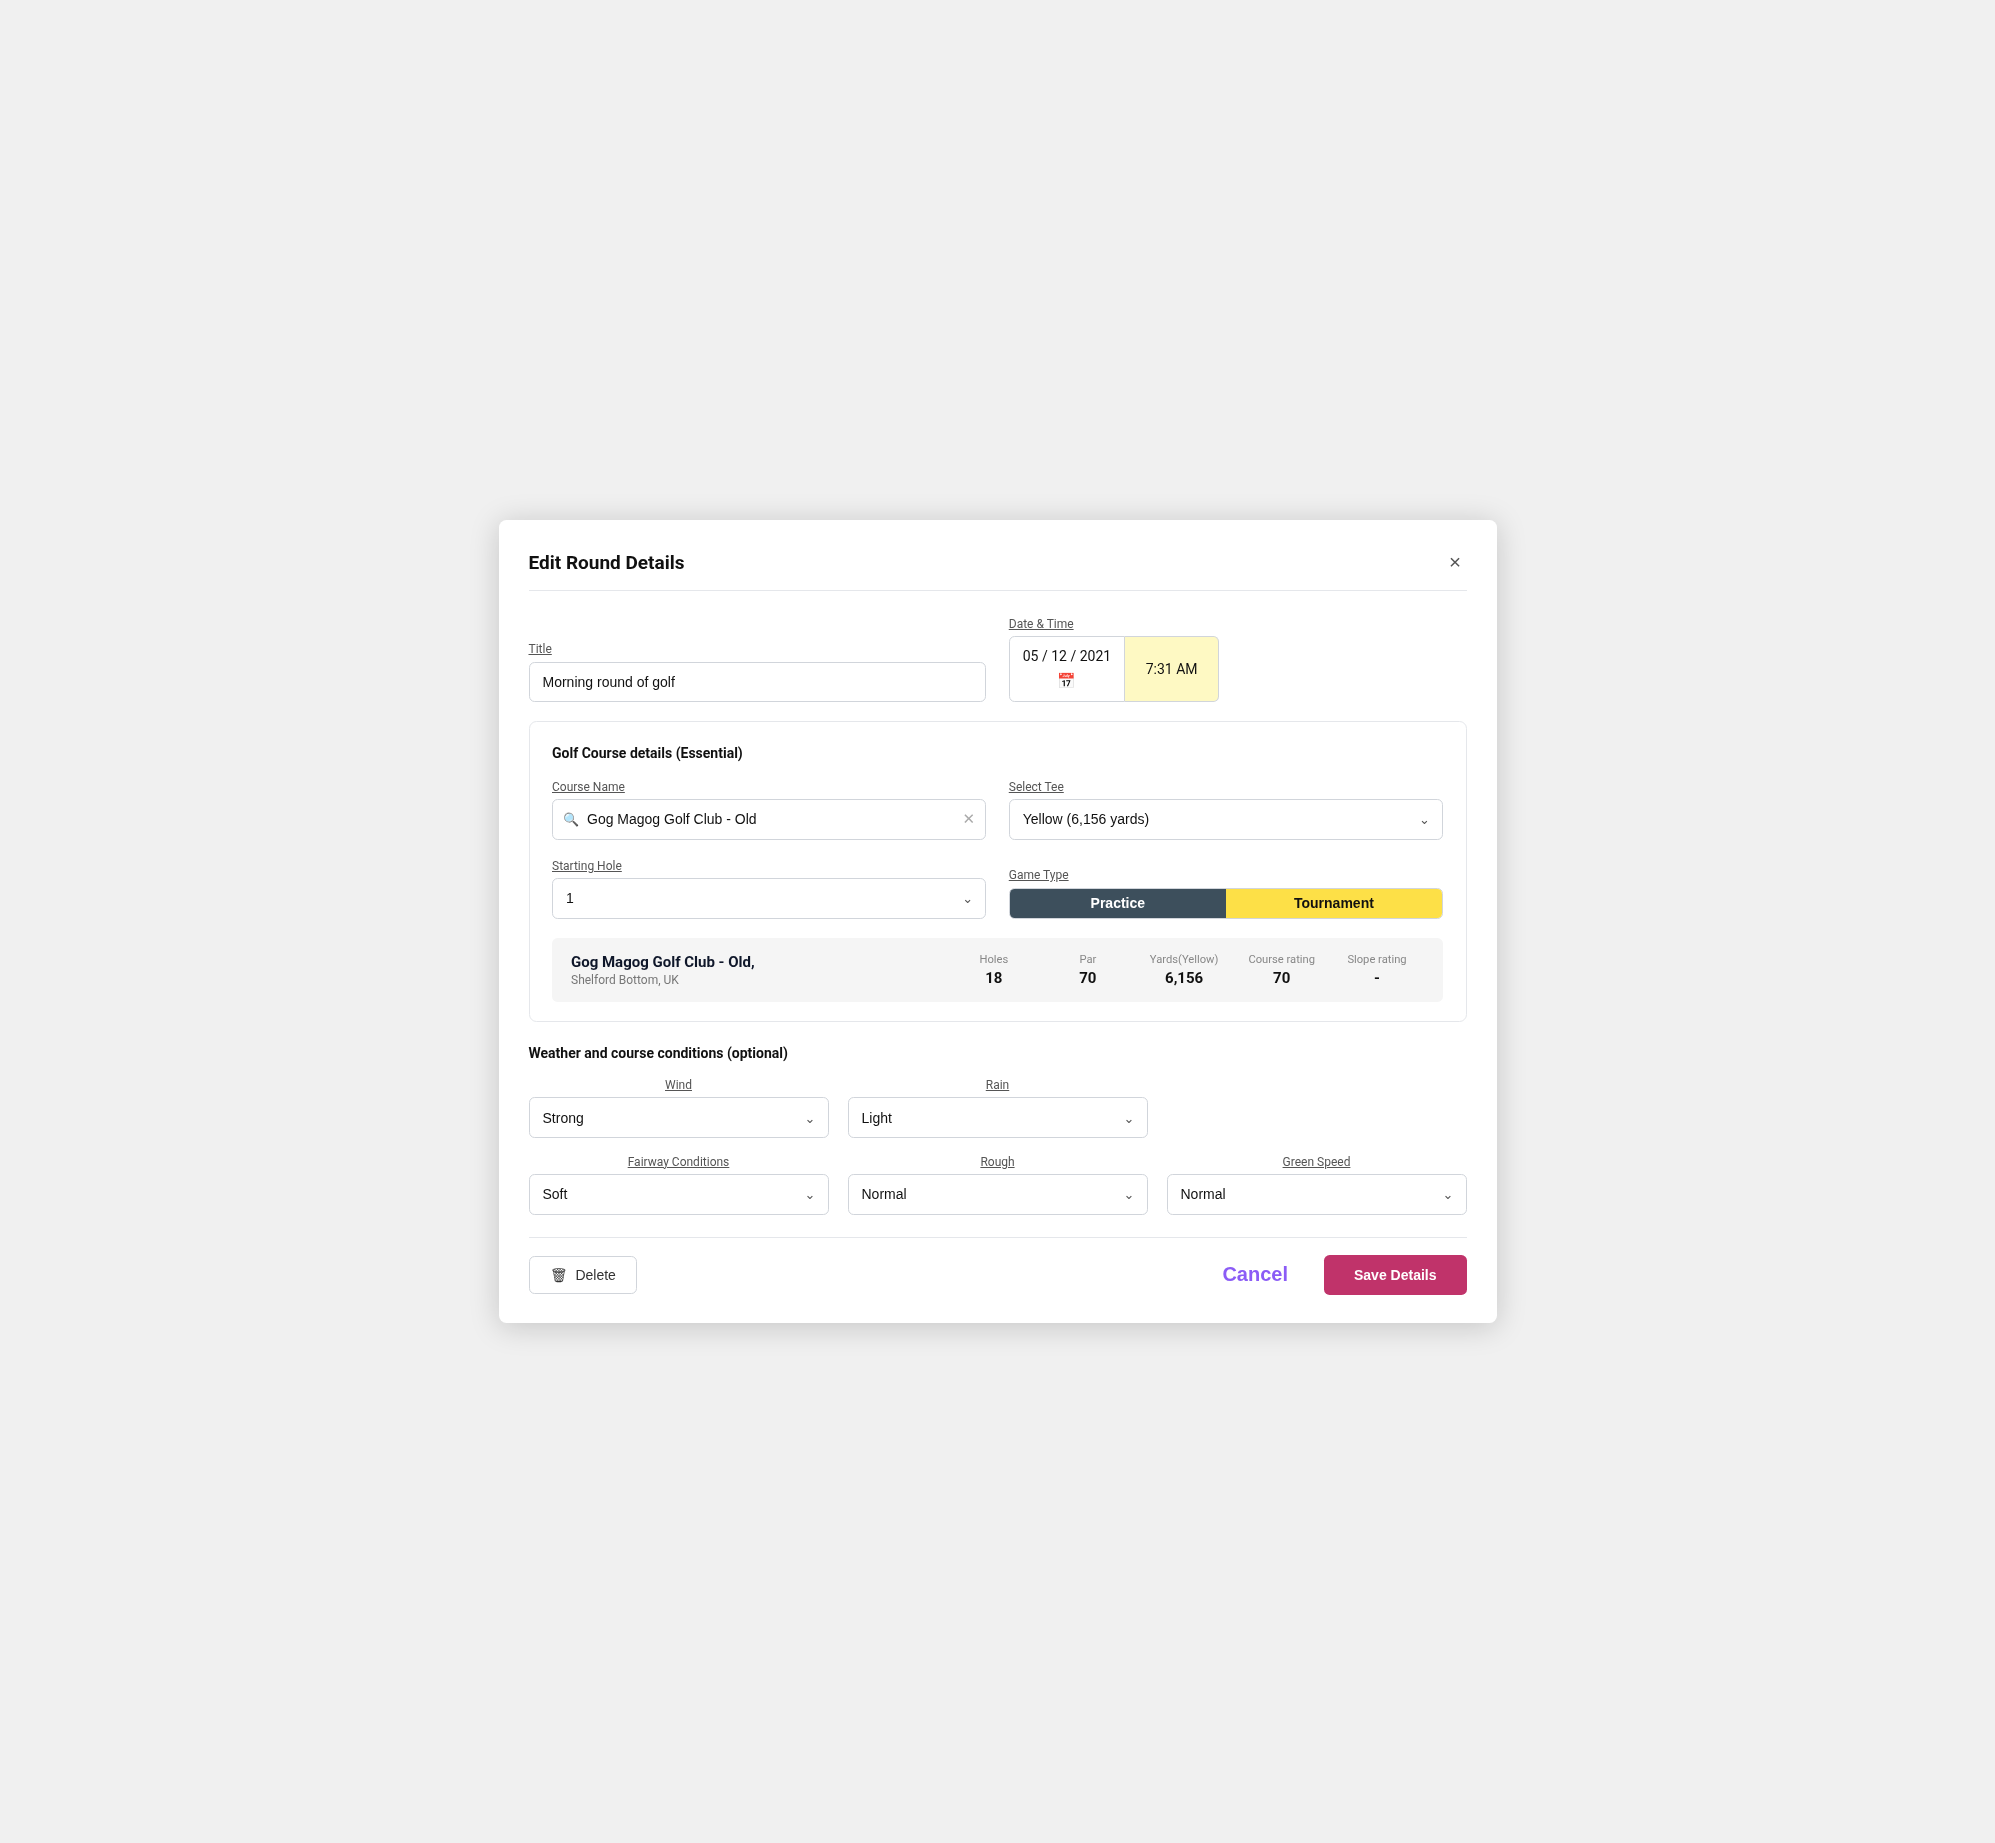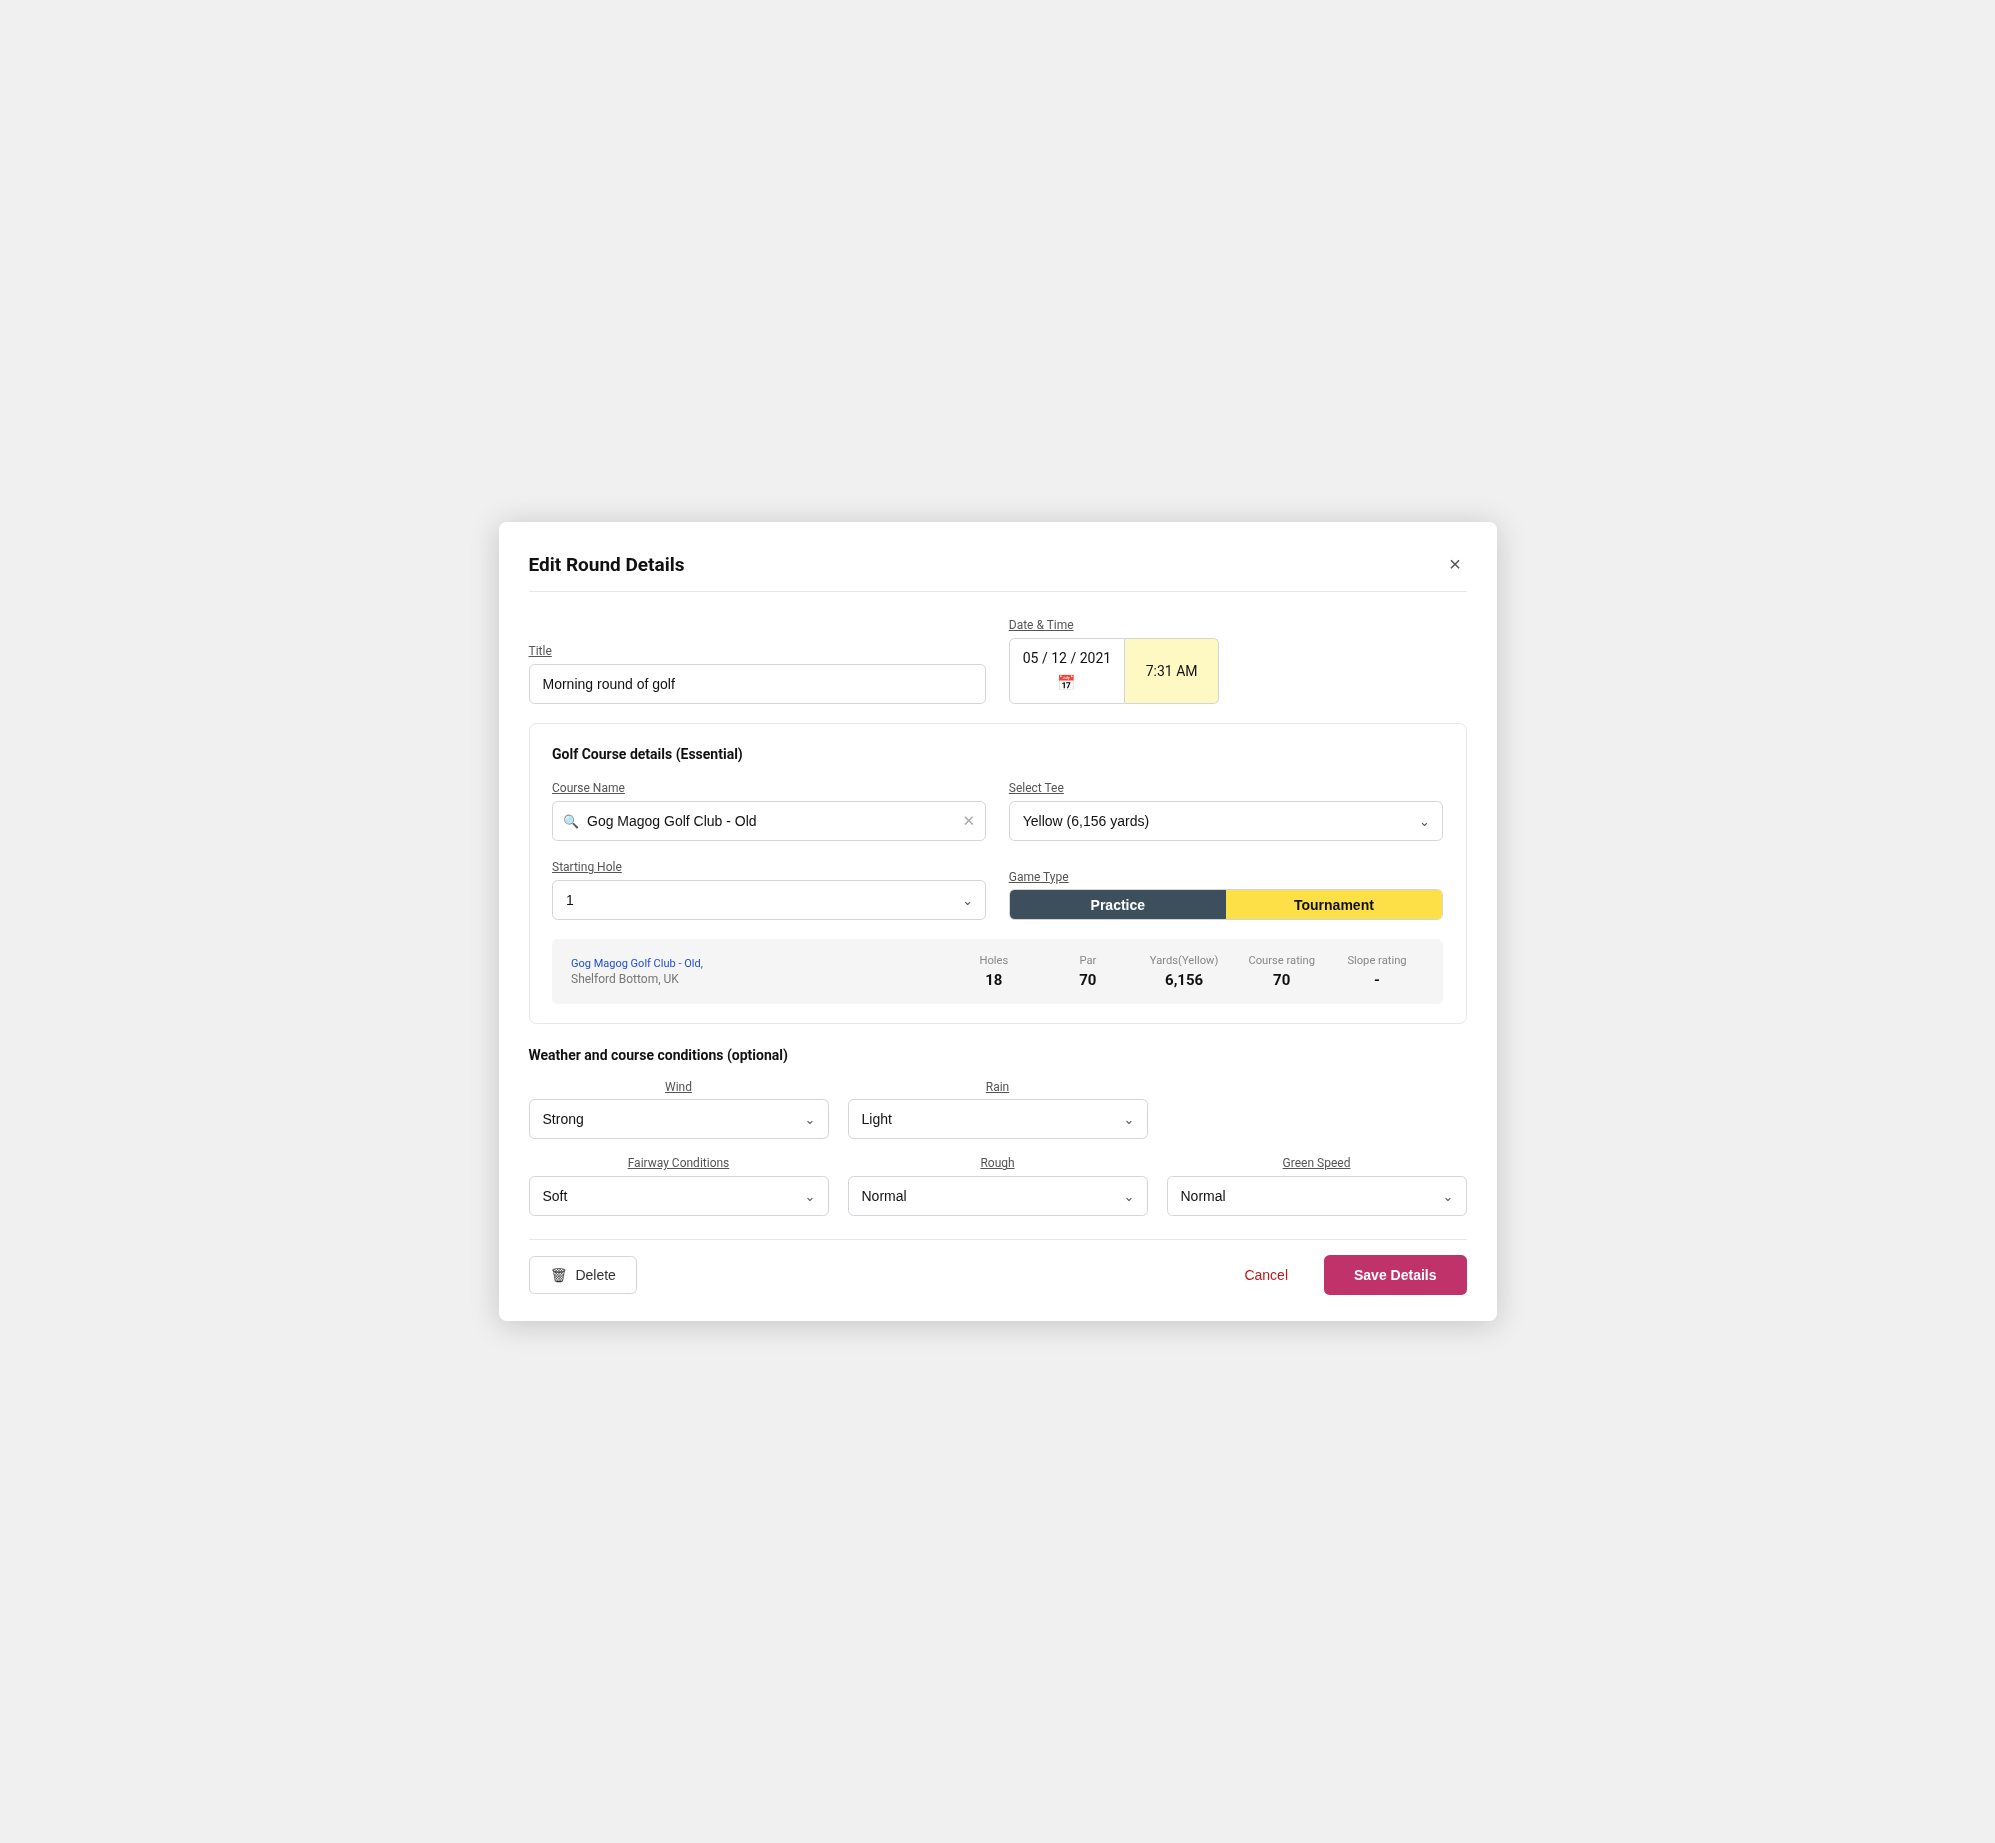--- a/index.html
+++ b/index.html
@@ -191,23 +191,23 @@
       background: #f5f5f5;
       border-radius: 5.6px;
       padding: 15px 19px;
       gap: 0;
       margin-top: 7.5px;
     }
     .course-info-name {
       flex: 1;
     }
     .course-info-name .name {
-      font-weight: 400;
-      font-size: 11px;
-      color: #1d4ed8;
+      font-weight: 700;
+      font-size: 15px;
+      color: #0f172a;
     }
     .course-info-name .location {
       font-size: 12px;
       color: #777;
       margin-top: 1.9px;
     }
     .course-stat {
       display: flex;
       flex-direction: column;
       align-items: center;
@@ -264,23 +264,23 @@
       font-weight: 500;
     }
     .footer-right {
       display: flex;
       gap: 19px;
       align-items: center;
     }
     .cancel-btn {
       background: none;
       border: none;
-      font-size: 14px;
-      font-weight: 400;
-      color: #b91c1c;
+      font-size: 20px;
+      font-weight: 700;
+      color: #8b5cf6;
       cursor: pointer;
       padding: 10.3px 17px;
     }
     .save-btn {
       background: #c0336a;
       color: #fff;
       border: none;
       border-radius: 5.6px;
       padding: 12px 30px;
       font-size: 14px;

